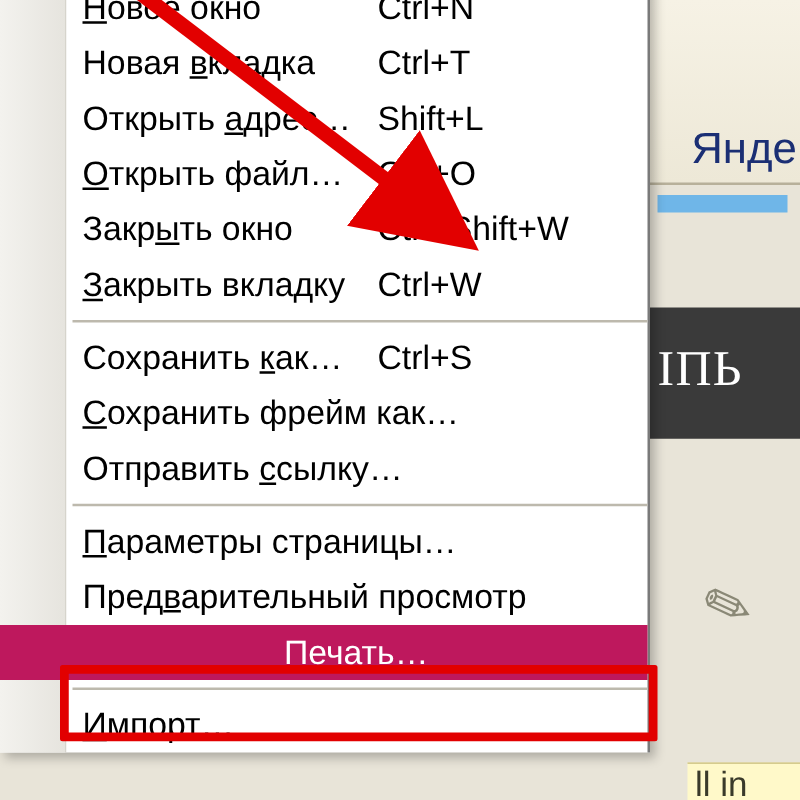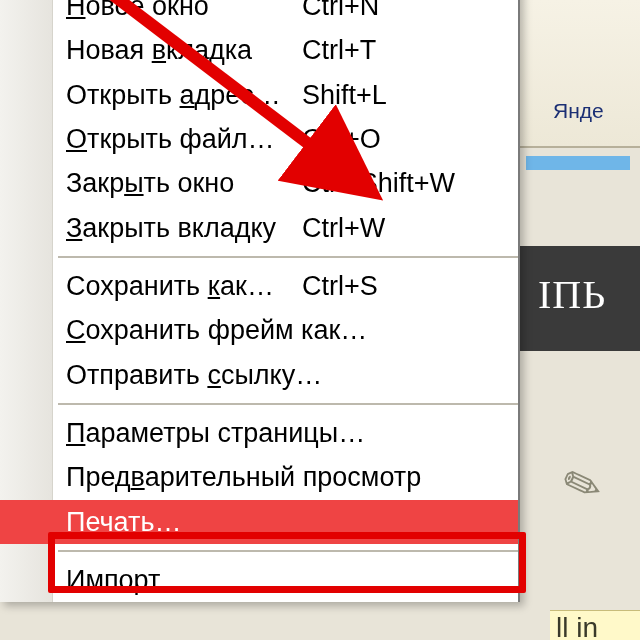--- a/index.html
+++ b/index.html
@@ -35,22 +35,23 @@
     }
     .item .label { display: inline-block; min-width: 236px; }
     .item .shortcut { position: absolute; left: 302px; top: 3px; color: #000; }
     .u { text-decoration: underline; }
     .sep {
       margin: 6px 0 6px 58px;
       border: none;
       border-top: 2px solid #bdb9ad;
     }
     .item.selected {
-      background: #ef4444;
+      background: #be185d;
       color: #fff;
+      text-align: center;
     }
     .item.selected .shortcut { color: #fff; margin-top: 43px; }
     .item.selected .u { text-decoration: underline; }
     .red-box {
       position: absolute;
       pointer-events: none;
       border: 7px solid #e20000;
       left: 48px; top: 532px;
       width: 478px; height: 61px;
       border-radius: 2px;
@@ -68,30 +69,30 @@
     }
     .bg-panel {
       position: absolute;
       left: 0; top: 0; right: 0; height: 148px;
       background: linear-gradient(#f6f2e5, #ede8d7);
       border-bottom: 2px solid #b7b09a;
     }
     .bg-text1 {
       position: absolute;
       left: 33px; top: 99px;
-      font-size: 21px; color: #1b2f74;
+      font-size: 35px; color: #1b2f74;
     }
     .bg-dark {
       position: absolute;
       left: 0; top: 246px; right: 0; height: 105px;
       background: #3a3a3a;
       color: #fff;
       font-family: Georgia, 'Times New Roman', serif;
       font-size: 40px;
-      padding-left: 18px;
+      padding-left: 6px;
       line-height: 98px;
       letter-spacing: 1px;
     }
     .bg-bar {
       position: absolute;
       left: 6px; top: 156px;
       width: 104px; height: 14px;
       background: #6fb6e8;
     }
     .bg-pin {

